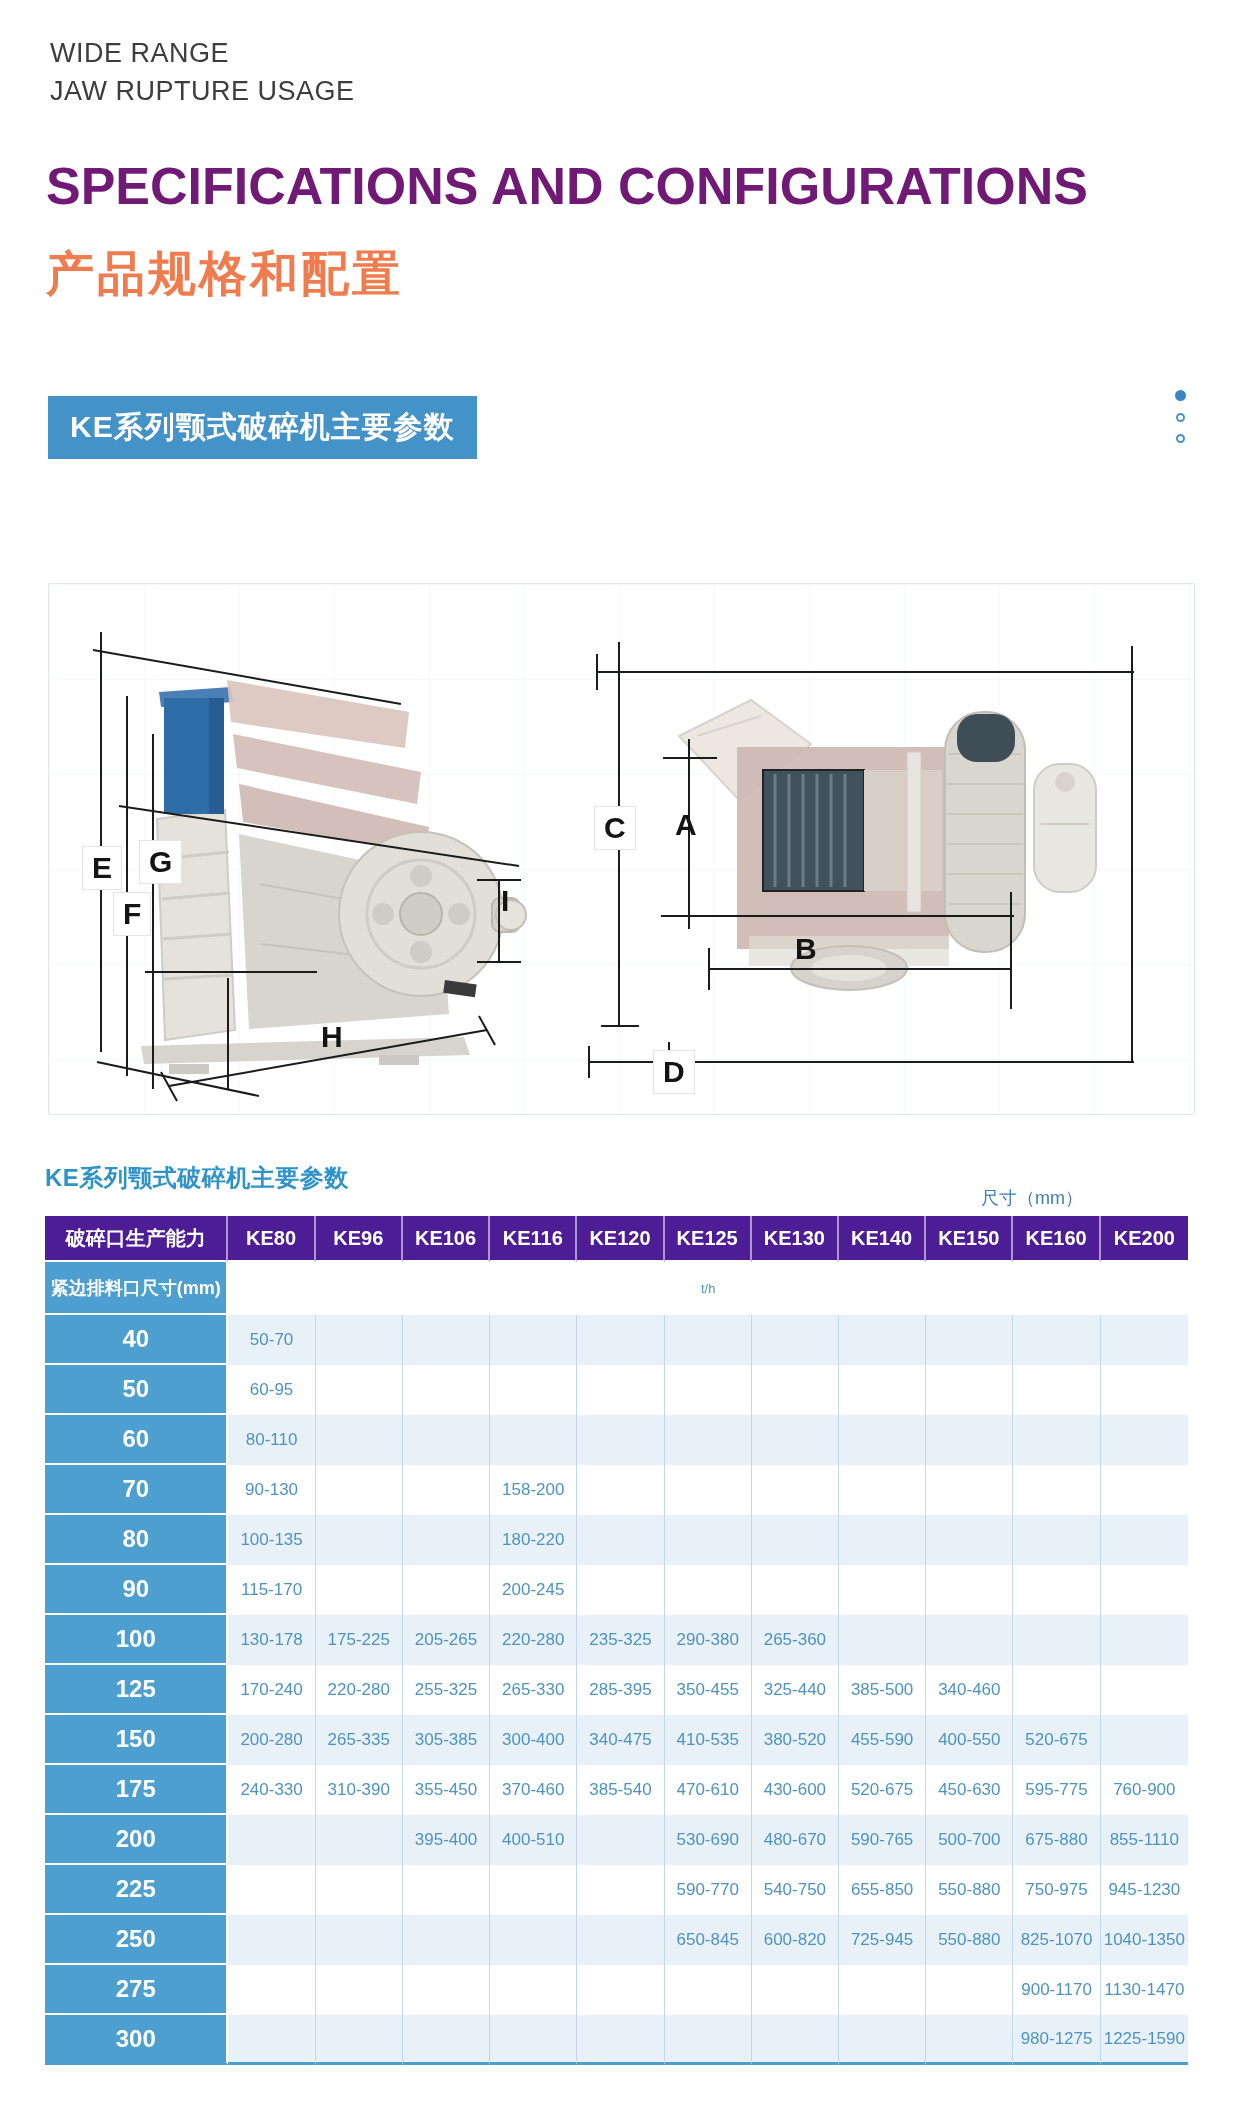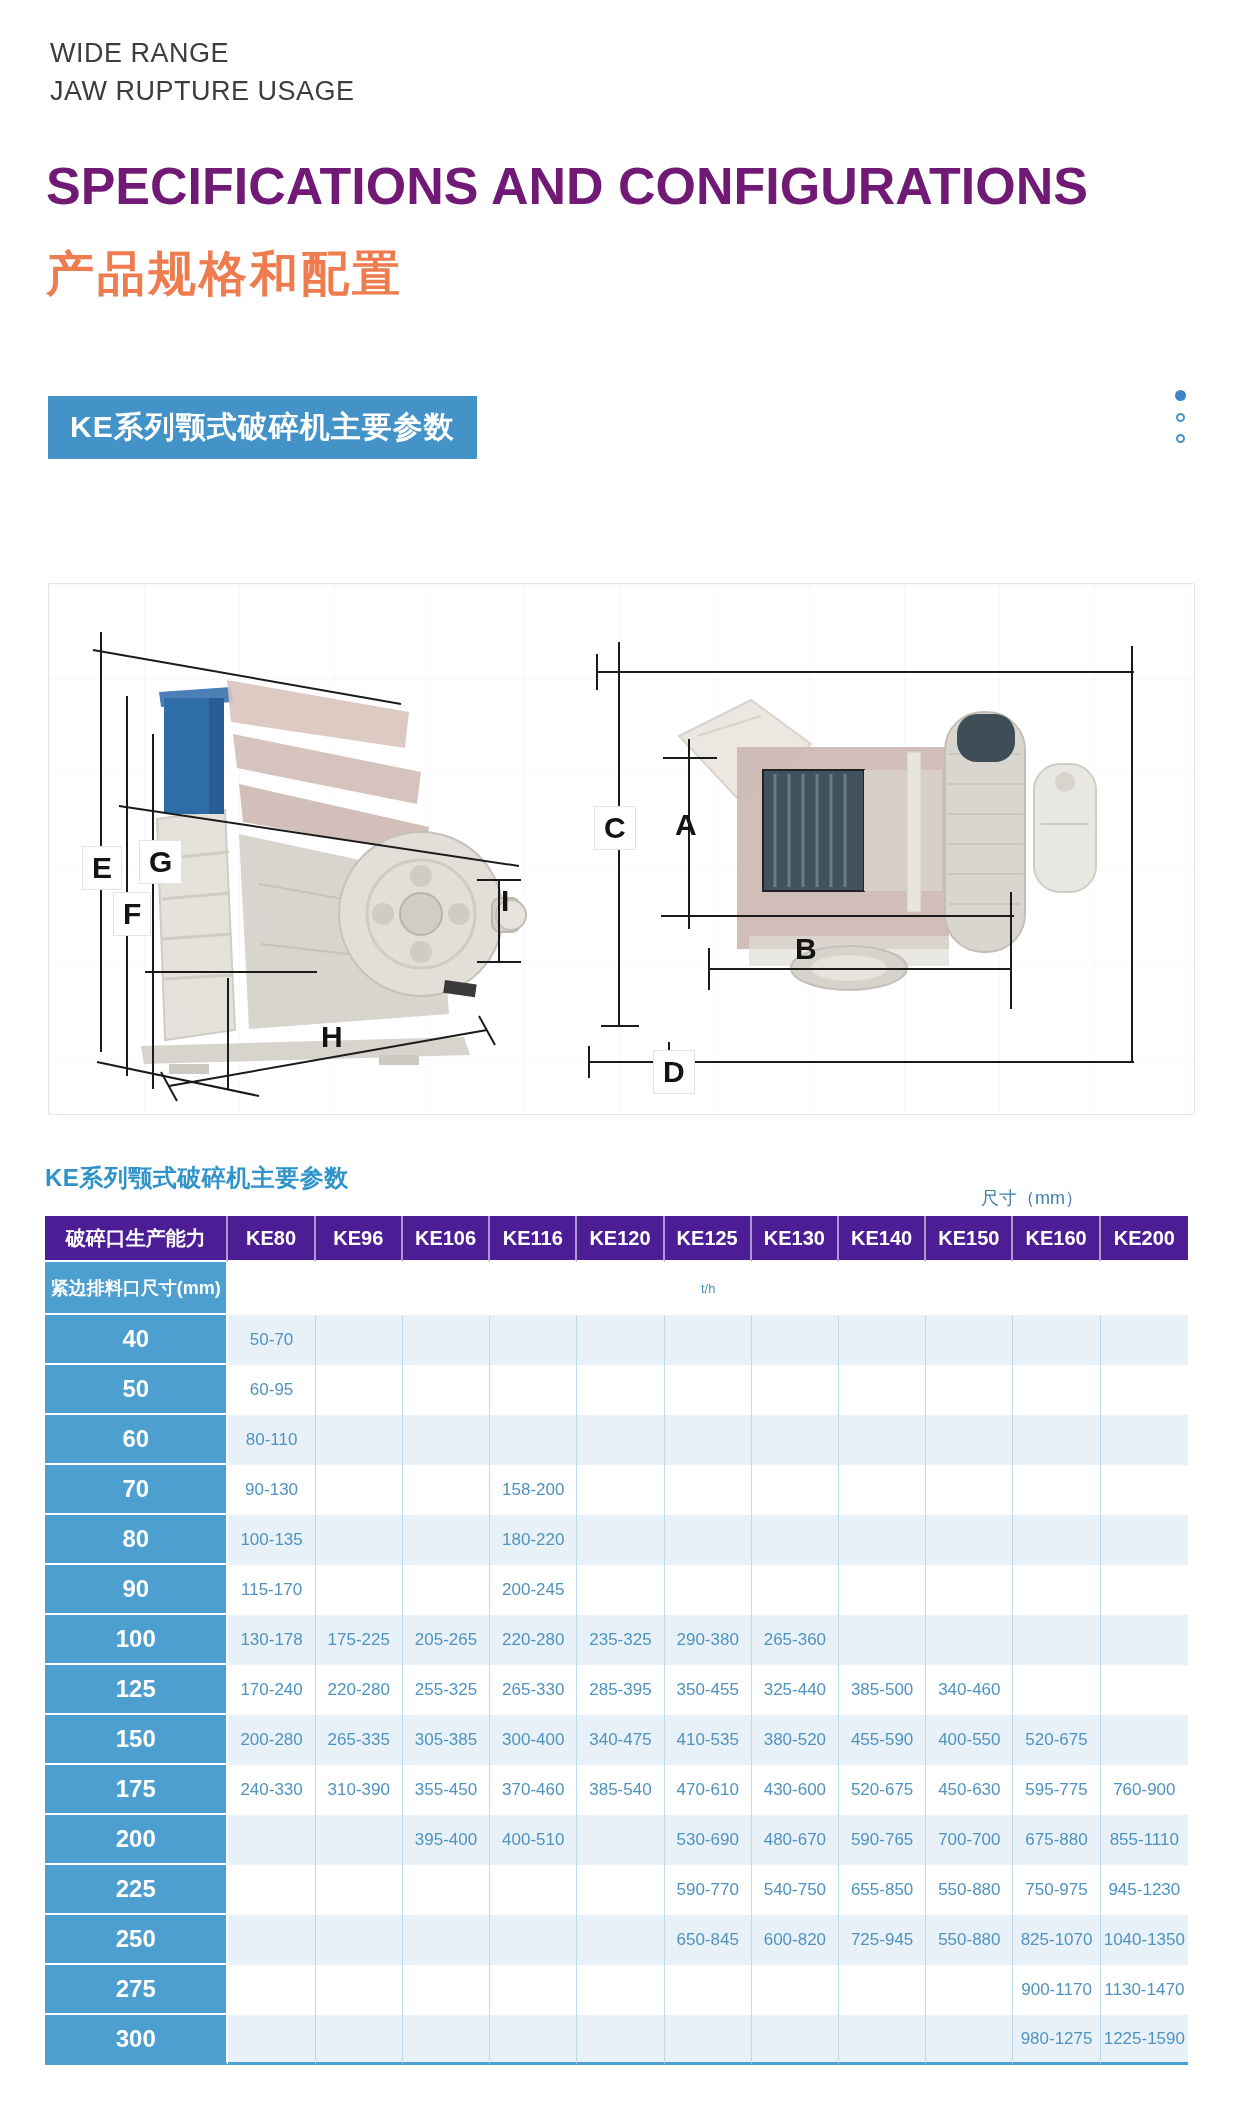--- a/index.html
+++ b/index.html
@@ -401,21 +401,21 @@
         <tr class="alt">
           <td class="row-label">200</td>
           <td class="val"></td>
           <td class="val"></td>
           <td class="val">395-400</td>
           <td class="val">400-510</td>
           <td class="val"></td>
           <td class="val">530-690</td>
           <td class="val">480-670</td>
           <td class="val">590-765</td>
-          <td class="val">700-700</td>
+          <td class="val">500-700</td>
           <td class="val">675-880</td>
           <td class="val">855-1110</td>
         </tr>
         <tr>
           <td class="row-label">225</td>
           <td class="val"></td>
           <td class="val"></td>
           <td class="val"></td>
           <td class="val"></td>
           <td class="val"></td>

